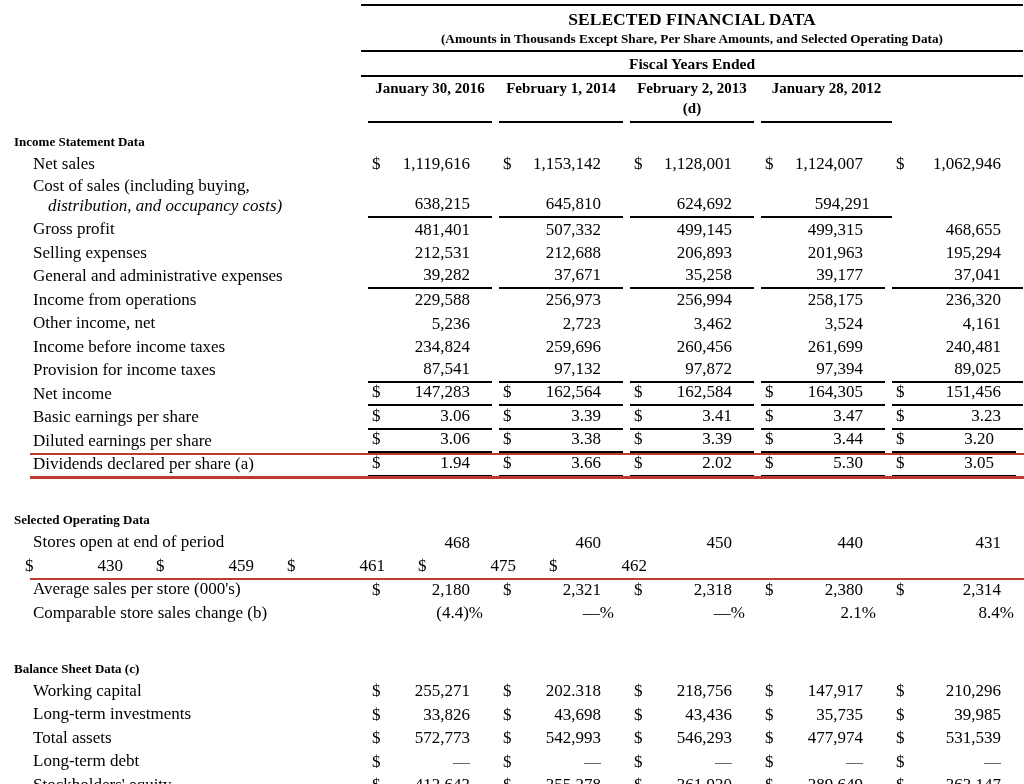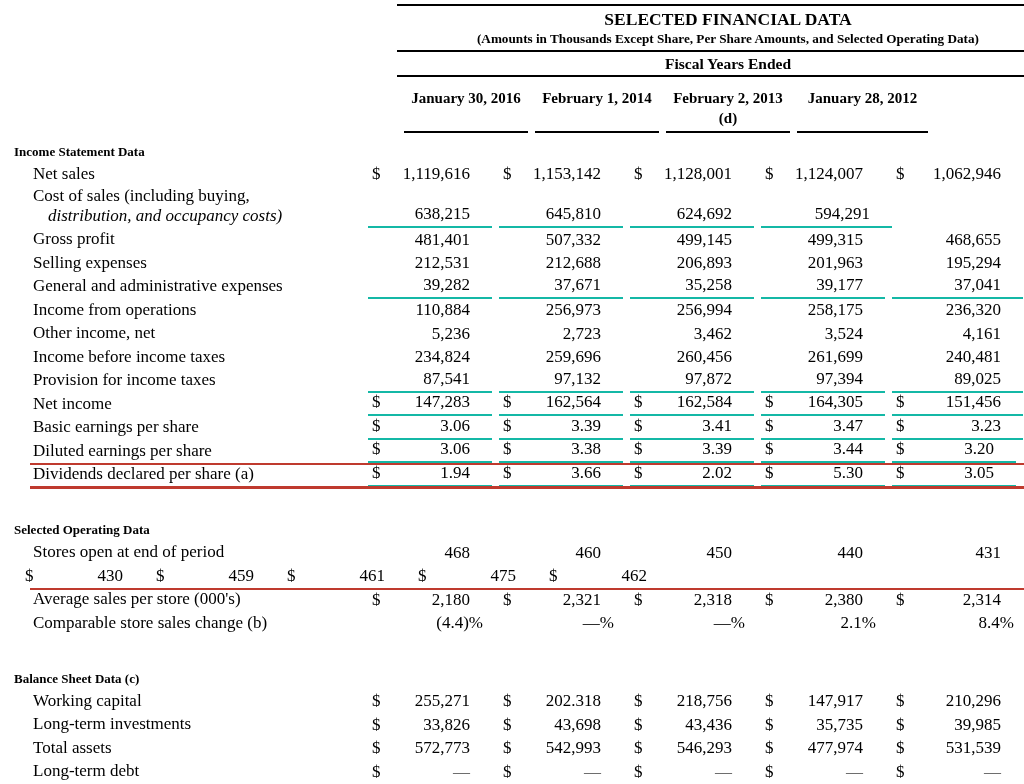--- a/index.html
+++ b/index.html
@@ -4,34 +4,34 @@
 <style>
   html,body { margin:0; padding:0; background:#ffffff; }
   .page {
     position:relative; width:1024px; height:784px; background:#fff;
     font-family:"Liberation Serif","DejaVu Serif",serif; color:#000;
     overflow:hidden;
   }
   .container { position:absolute; left:14px; top:0; width:1009px; }
 
   
-  .hdr { display:flex;gap:36px; }
+  .hdr { display:flex; }
   .hdr-spacer { width:347px; flex:none; }
   .hdr-right { width:662px; flex:none; }
   .rule { border-top:2.5px solid #000; height:0; }
   .top-rule { margin-top:4px; }
   .title { margin-top:2px; text-align:center; font-weight:bold; font-size:17.5px; line-height:22px; }
   .subtitle { text-align:center; font-weight:bold; font-size:13.2px; line-height:17px; margin-bottom:3px; }
   .band { text-align:center; font-weight:bold; font-size:15.5px; line-height:21px; padding:1px 0 1px; }
   .colheaders { display:flex; }
   .colh { width:131px; flex:none; display:flex; }
   .colh:last-child { width:138px; }
   .colh .hseg {
     flex:1; margin-left:7px; text-align:center; font-weight:bold;
-    font-size:15px; line-height:19.5px; padding:12px 0 3px;
+    font-size:15px; line-height:19.5px; padding:2px 0 3px;
     border-bottom:2.5px solid #000;
   }
 
   
   .section { margin-top:0; }
   .section + .section { margin-top:28px; }
   .sec-heading { height:23.5px; display:flex; align-items:flex-end; padding-bottom:3px;
                  font-weight:bold; font-size:13px; }
   .section:first-child .sec-heading { margin-top:3px; }
   .row { display:flex; height:23.5px; position:relative; }
@@ -40,21 +40,21 @@
            display:flex; flex-direction:column; justify-content:flex-end;
            padding-bottom:3px; font-size:17px; line-height:19.5px; }
   .label .l2 { padding-left:15px;font-style:italic; }
   .vcell { width:131px; flex:none; display:flex; }
   .vcell:last-child { width:138px; }
   .seg { flex:1; margin-left:7px; display:flex; justify-content:flex-end;
          align-items:flex-end; box-sizing:border-box;
          padding:0 22px 3px 4px; font-size:17px; line-height:19px; }
   .seg.pct { padding-right:9px; }
   .seg .dollar { margin-right:auto; }
-  .seg.ruled { border-bottom:2px solid #14b8a6; }
+  .seg.ruled { border-bottom:2px solid #000000; }
   .seg .val.dash { color:#555; }
   .redline { position:absolute; left:16px; right:-2px; bottom:-2px; height:2.2px; z-index:3; }
 </style>
 </head>
 <body>
 
 <div class="page">
   <div class="container">
 
     <div class="hdr">
@@ -236,21 +236,21 @@
                 <span class="val">37,041</span>
               </div>
             </div>
           </div>
           <div class="row">
             <div class="label">
               <div>Income from operations</div>
             </div>
             <div class="vcell">
               <div class="seg">
-                <span class="val">110,884</span>
+                <span class="val">229,588</span>
               </div>
             </div>
             <div class="vcell">
               <div class="seg">
                 <span class="val">256,973</span>
               </div>
             </div>
             <div class="vcell">
               <div class="seg">
                 <span class="val">256,994</span>

